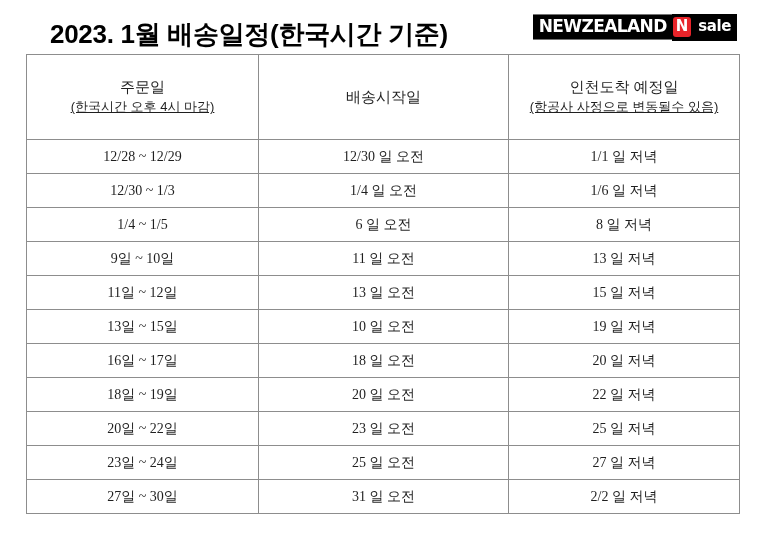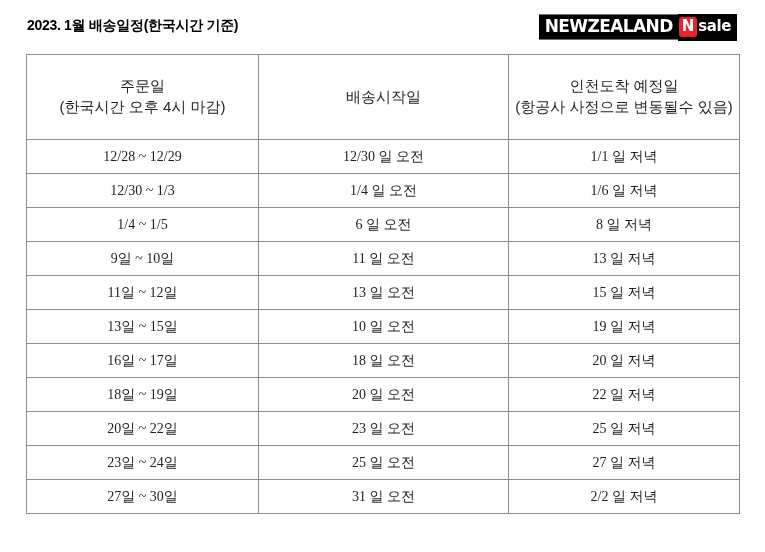--- a/index.html
+++ b/index.html
@@ -24,23 +24,23 @@
     padding: 14px 26px 10px 26px;
   }
 
   
   .header {
     position: relative;
     height: 34px;
   }
   .title {
     position: absolute;
-    left: 1px;
+    left: 24px;
     top: 3px;
-    font-size: 14px;
+    font-size: 26px;
     font-weight: bold;
     letter-spacing: -0.3px;
     color: #000000;
     white-space: nowrap;
   }
 
   .logo {
     position: absolute;
     right: 2px;
     top: 0px;
@@ -76,21 +76,21 @@
     padding: 2px 3px 3px 3px;
     border-radius: 3px;
     font-family: "DejaVu Sans", sans-serif;
   }
   .logo-sale {
     color: #ffffff;
     font-weight: bold;
     font-size: 15px;
     font-family: "DejaVu Sans", sans-serif;
     letter-spacing: -0.4px;
-    margin-left: 1px;
+    margin-left: 7px;
   }
 
   
   .watermark {
     position: absolute;
     left: 0;
     right: 0;
     top: 272px;
     text-align: center;
     font-size: 40px;
@@ -131,23 +131,24 @@
     height: 31px;
     padding: 1px 2px;
     font-family: Liberation Serif, serif;
   }
   .th-main {
     font-size: 15px;
     display: block;
     line-height: 1.35;
   }
   .th-sub {
-    font-size: 15px;
+    font-size: 13px;
     display: block;
     line-height: 1.5;
+    text-decoration: underline;
   }
   col.c1 { width: 232px; }
   col.c2 { width: 250px; }
   col.c3 { width: 231px; }
 </style>
 </head>
 <body>
 
 <div class="page">
 

